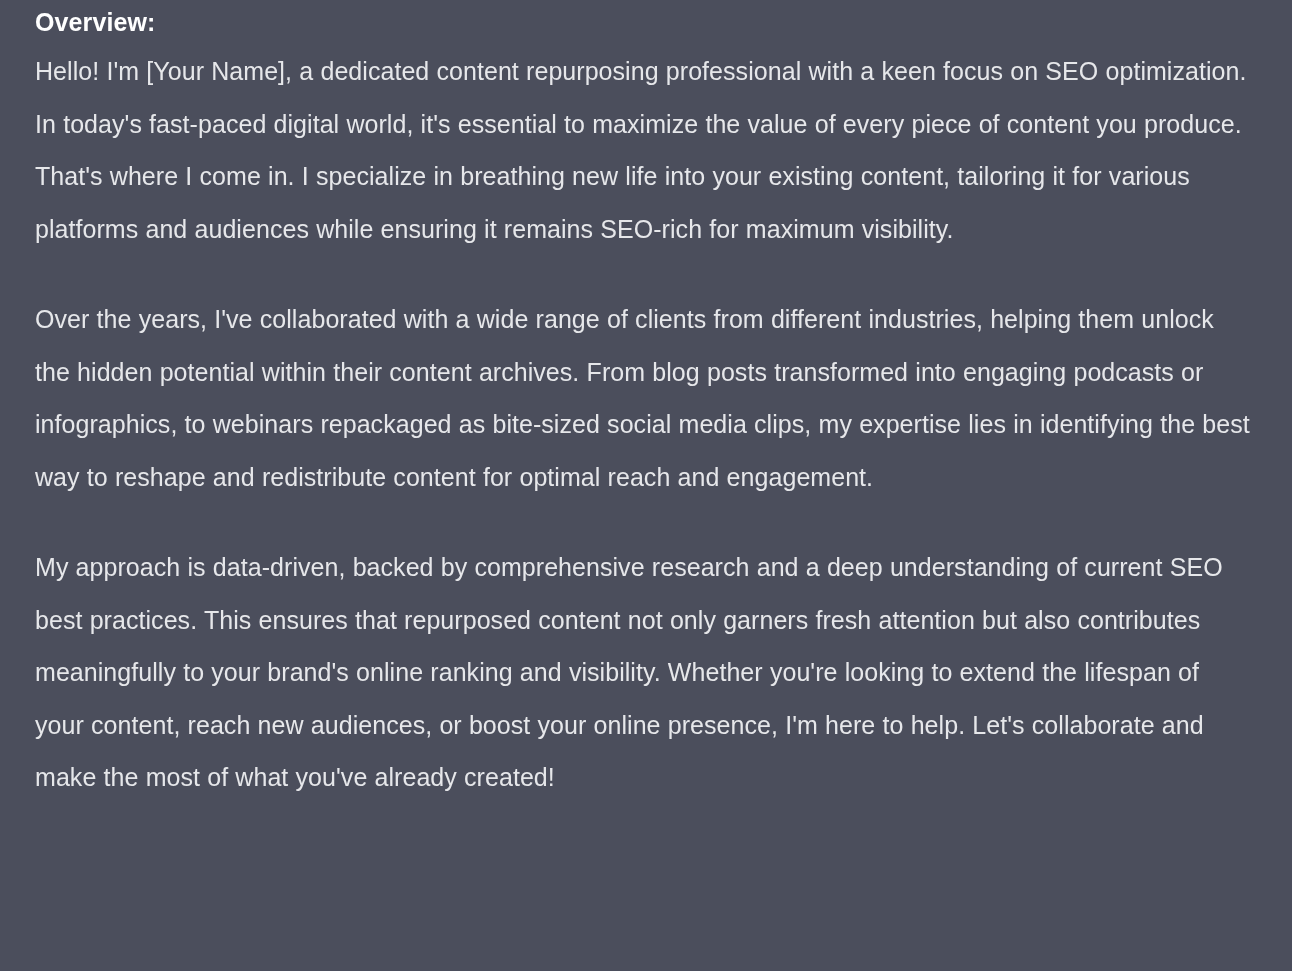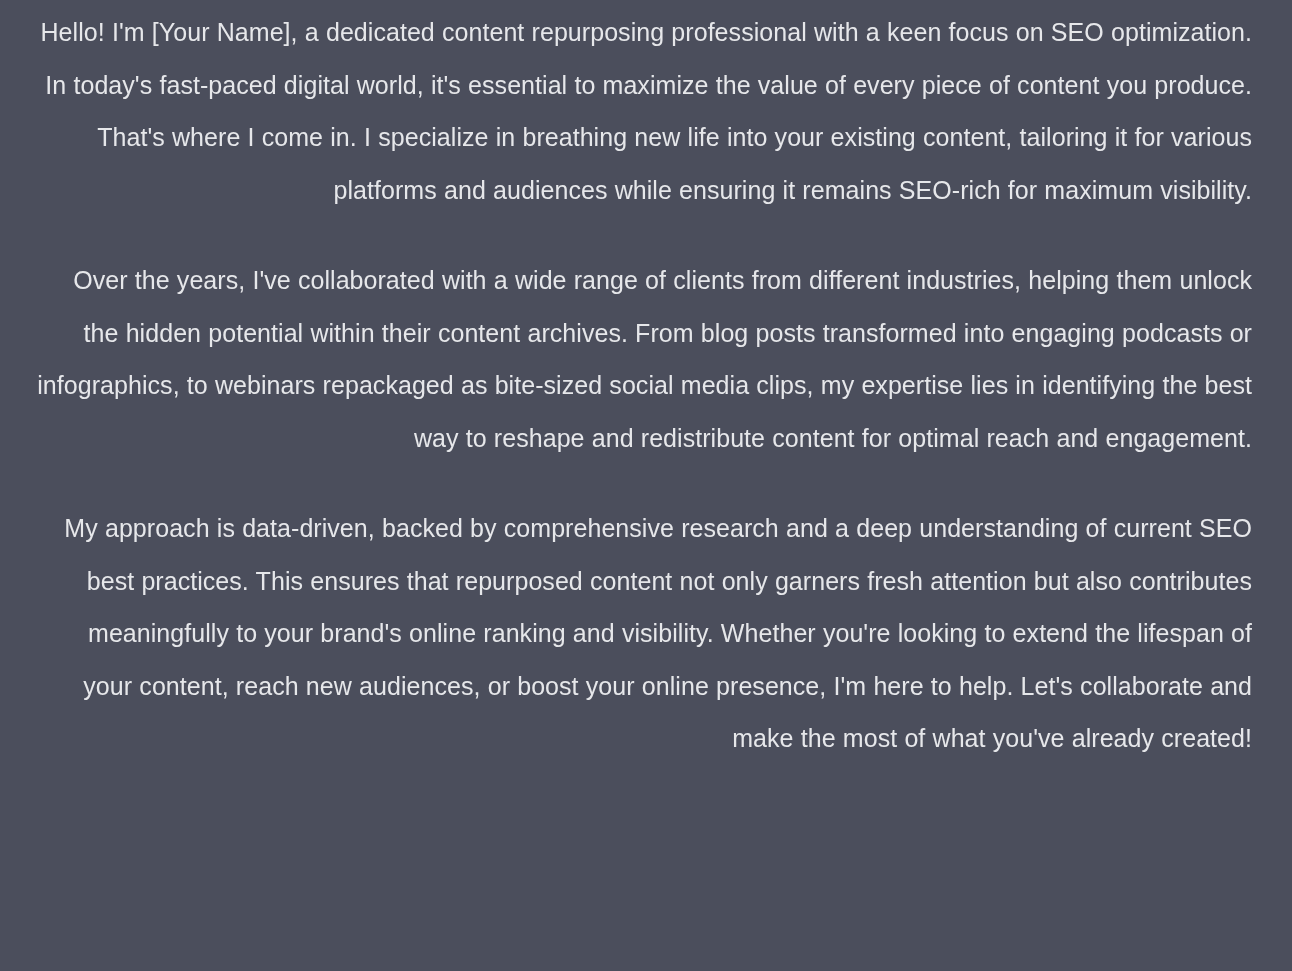--- a/index.html
+++ b/index.html
@@ -28,28 +28,28 @@
     letter-spacing: 0.1px;
     margin: 0 0 6px 0;
   }
   .doc-paragraph {
     color: #e6e7ea;
     font-size: 25px;
     line-height: 52.5px;
     letter-spacing: 0.05px;
     margin: 0;
     word-spacing: 0.2px;
-    text-align: right;
   }
   .para-gap {
     height: 38px;
   }
 </style>
 </head>
 <body>
 
 <div class="page">
+  <h1 class="doc-heading">Overview:</h1>
   <p class="doc-paragraph">Hello! I'm [Your Name], a dedicated content repurposing professional with a keen focus on SEO optimization. In today's fast-paced digital world, it's essential to maximize the value of every piece of content you produce. That's where I come in. I specialize in breathing new life into your existing content, tailoring it for various platforms and audiences while ensuring it remains SEO-rich for maximum visibility.</p>
   <div class="para-gap"></div>
   <p class="doc-paragraph">Over the years, I've collaborated with a wide range of clients from different industries, helping them unlock the hidden potential within their content archives. From blog posts transformed into engaging podcasts or infographics, to webinars repackaged as bite-sized social media clips, my expertise lies in identifying the best way to reshape and redistribute content for optimal reach and engagement.</p>
   <div class="para-gap"></div>
   <p class="doc-paragraph">My approach is data-driven, backed by comprehensive research and a deep understanding of current SEO best practices. This ensures that repurposed content not only garners fresh attention but also contributes meaningfully to your brand's online ranking and visibility. Whether you're looking to extend the lifespan of your content, reach new audiences, or boost your online presence, I'm here to help. Let's collaborate and make the most of what you've already created!</p>
 </div>
 
 </body></html>

